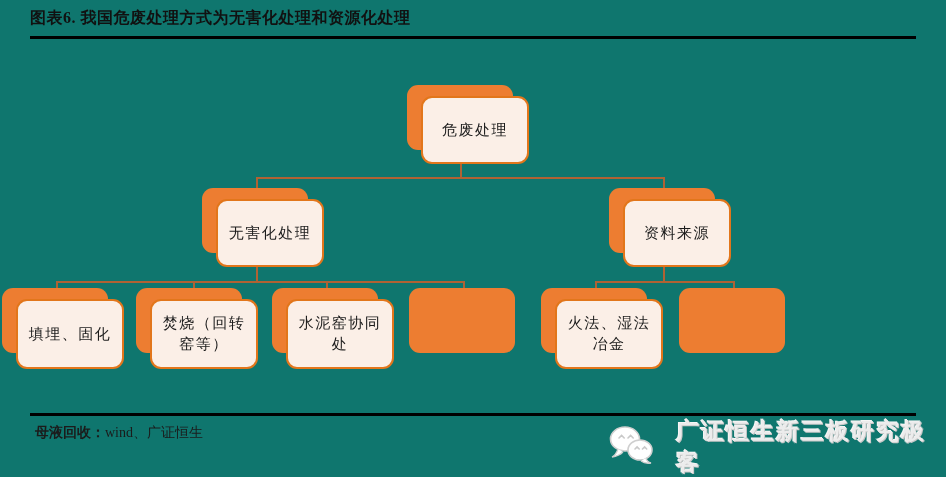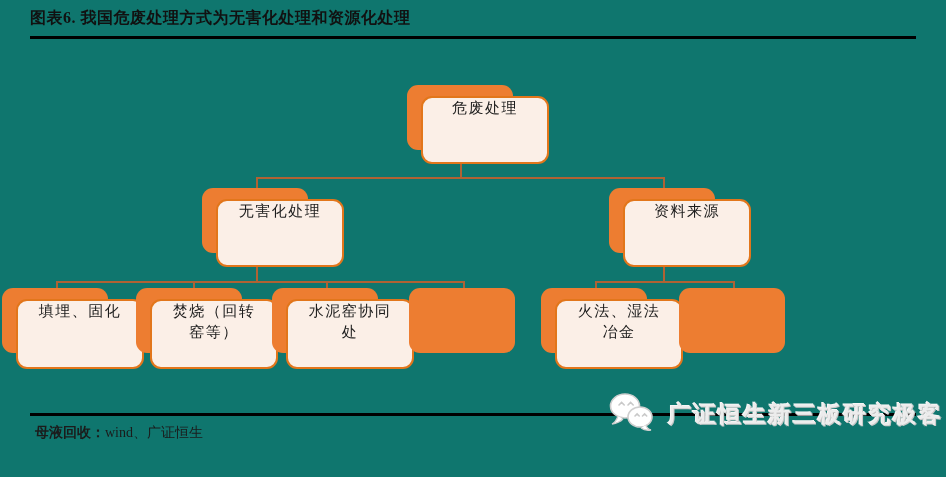--- a/index.html
+++ b/index.html
@@ -15,32 +15,32 @@
 
   
   .hline,.vline{position:absolute;background:var(--line);}
   .hline{height:2px;}
   .vline{width:2px;}
 
   
   .node{position:absolute;width:124px;height:82px;}
   .node .shadow{position:absolute;left:0;top:0;width:106px;height:65px;
         background:var(--accent);border-radius:11px;}
-  .node .box{position:absolute;left:14px;top:11px;width:128px;height:68px;
+  .node .box{position:absolute;left:14px;top:11px;width:108px;height:68px;
         background:var(--fill);border:2px solid var(--border);border-radius:11px;
-        display:flex;align-items:flex-start;justify-content:center;box-sizing:border-box;}
+        display:flex;align-items:center;justify-content:center;box-sizing:border-box;}
   .node.tall .box{height:70px;}
   .lbl{font-size:15px;color:#1b1b1b;text-align:center;white-space:pre-line;
        line-height:1.4;letter-spacing:1.5px;}
 
   
   .source{position:absolute;left:35px;top:424px;font-size:14px;color:#1b1b1b;}
   .source .src-label{font-weight:bold;}
-  .watermark{position:absolute;left:608px;top:392px;display:flex;align-items:center;
-       gap:12px;}
+  .watermark{position:absolute;left:608px;top:416px;display:flex;align-items:center;
+       gap:20px;}
   .watermark .wm-text{font-size:23px;font-weight:bold;color:var(--wm);
        text-shadow:1px 1px 0 #c6c6c6, -1px -1px 0 #f6f6f6;letter-spacing:2px;
        font-family:"Liberation Sans","DejaVu Sans",sans-serif;}
 </style>
 </head>
 <body>
 
 <div class="page">
 
   <div class="title">图表6. 我国危废处理方式为无害化处理和资源化处理</div>

